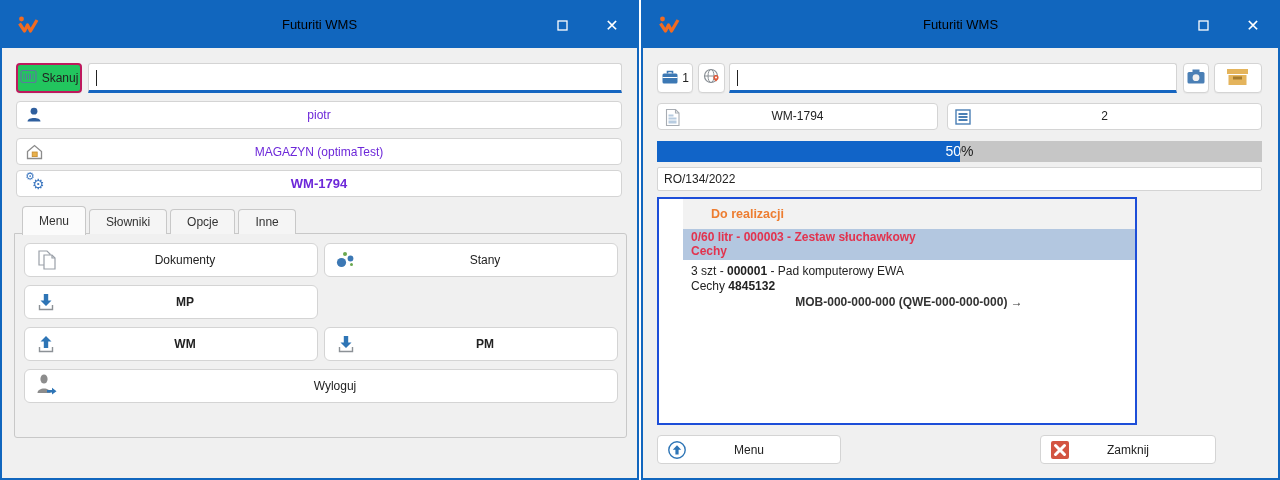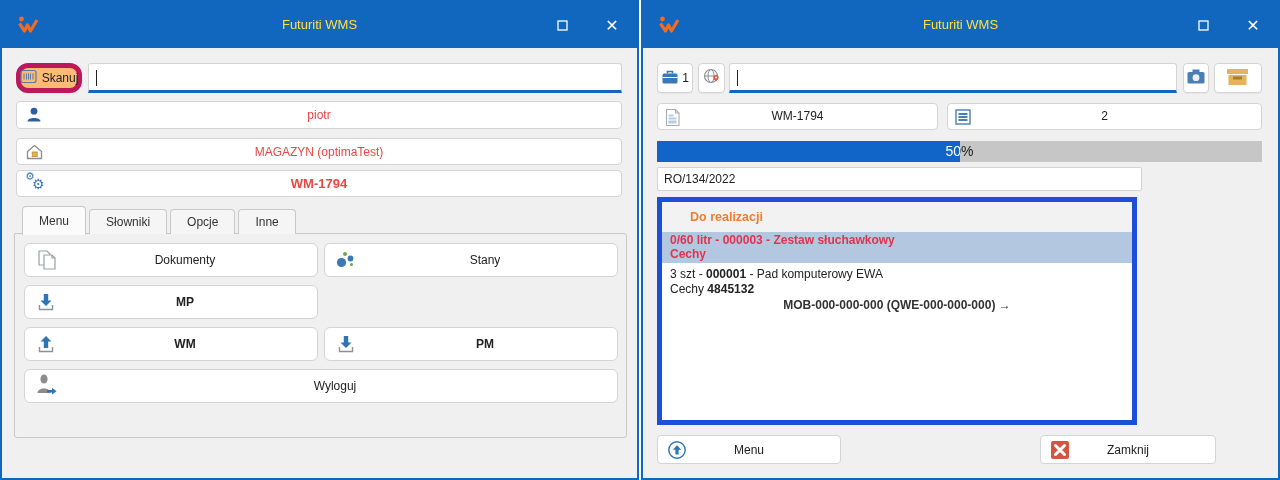--- a/index.html
+++ b/index.html
@@ -4,38 +4,38 @@
 <style>
   * { margin:0; padding:0; box-sizing:border-box; }
   body { font-family:"Liberation Sans", sans-serif; background:#fff; }
   .stage { position:relative; width:1280px; height:480px; background:#fff; overflow:hidden; }
   .window { position:absolute; top:0; height:480px; border:2px solid #1166BE; background:#F0F0F0; }
   .window.left { left:0; width:639px; }
   .window.right { left:641px; width:639px; }
 
   .titlebar { position:absolute; left:0; top:0; right:0; height:46px; background:#1166BE; }
   .logo { position:absolute; left:14px; top:13px; }
-  .win-title { position:absolute; left:0; right:0; top:0; height:46px; line-height:46px; text-align:center; color:#fde047; font-size:13px; }
+  .win-title { position:absolute; left:0; right:0; top:0; height:46px; line-height:46px; text-align:center; color:#000000; font-size:13px; }
   .tb-btn { position:absolute; top:0; width:46px; height:46px; display:flex; align-items:center; justify-content:center; color:#fff; }
   .tb-max { right:52px; }
   .tb-close { right:2px; font-size:16px; }
 
-  .btn, .field { background:#fdba74; border:5px solid #be185d; border-radius:12px; position:absolute; }
+  .btn, .field { background:#22c55e; border:2px solid #be185d; border-radius:4px; position:absolute; }
   .btn { box-shadow:0 1px 1px rgba(0,0,0,0.04); }
 
   
   .scan-btn { left:14px; top:61px; width:66px; height:30px; display:flex; align-items:center; justify-content:center; gap:5px; font-size:12px; color:#222; }
   .scan-input { position:absolute; top:61px; height:30px; background:#fff; border:1px solid #D4D4D4; border-bottom:3px solid #1565C0; border-radius:3px 3px 0 0; }
   .window.left .scan-input { left:86px; width:534px; }
   .window.right .scan-input { left:86px; width:448px; }
   .caret { position:absolute; left:7px; top:6px; width:1px; height:16px; background:#222; }
 
   .info-row { position:absolute; left:14px; width:606px; background:#fff; border:1px solid #D4D4D4; border-radius:4px; display:flex; align-items:center; }
   .info-row .icn { position:absolute; left:8px; display:flex; align-items:center; }
-  .info-row .txt { width:100%; text-align:center; font-size:12px; color:#ef4444; }
+  .info-row .txt { width:100%; text-align:center; font-size:12px; color:#6d28d9; }
   .row-user { top:99px; height:28px; }
   .row-wh { top:136px; height:27px; }
   .row-doc { top:168px; height:27px; }
   .row-doc .txt { font-weight:bold; font-size:13px; }
 
   
   .tabs { position:absolute; left:20px; top:203px; height:29px; display:flex; align-items:flex-end; gap:3px; z-index:3; }
   .tab { border:1px solid #C8C8C8; border-bottom:none; border-radius:4px 4px 0 0; background:#F5F5F5; height:25px; padding:0 16px; font-size:12px; color:#333; display:flex; align-items:center; }
   .tab.active { background:#FBFBFB; height:29px; margin-bottom:-1px; }
 
@@ -61,23 +61,23 @@
   .vf-count { left:304px; width:315px; }
   .val-field .icn { position:absolute; left:6px; top:4px; }
   .val-field .txt { display:block; width:100%; line-height:25px; text-align:center; font-size:12px; color:#222; }
 
   .progress { position:absolute; left:14px; top:139px; width:605px; height:21px; background:#C6C6C6; }
   .progress-label { position:absolute; left:0; top:0; width:605px; height:21px; line-height:21px; text-align:center; font-size:14px; color:#1A1A1A; }
   .progress-clip { position:absolute; left:0; top:0; bottom:0; overflow:hidden; }
   .progress-fill { position:absolute; left:0; top:0; width:605px; height:21px; background:#1164C8; }
   .progress-clip .progress-label { color:#fff; z-index:2; }
 
-  .order-field { position:absolute; left:14px; top:165px; width:485px; height:24px; background:#fff; border:1px solid #D4D4D4; border-radius:2px; font-size:12px; color:#222; line-height:22px; padding-left:6px; }
-
-  .list { position:absolute; left:14px; top:195px; width:480px; height:228px; background:#fff; border:5px solid #1d4ed8; overflow:hidden; }
+  .order-field { position:absolute; left:14px; top:165px; width:605px; height:24px; background:#fff; border:1px solid #D4D4D4; border-radius:2px; font-size:12px; color:#222; line-height:22px; padding-left:6px; }
+
+  .list { position:absolute; left:14px; top:195px; width:480px; height:228px; background:#fff; border:2px solid #1d4ed8; overflow:hidden;padding-left:24px; }
   .list-header { height:30px; background:#F2F2F2; display:flex; align-items:center; padding-left:28px; color:#ED7D31; font-weight:bold; font-size:12.5px; }
   .list-selected { height:31px; background:#B3C7E0; padding:2px 8px; color:#E2334E; font-weight:bold; font-size:12px; line-height:13.5px; }
   .list-done-item { padding:4px 8px 0 8px; font-size:12px; color:#222; line-height:15px; }
   .list-done-item b { font-weight:bold;margin-top:25px; }
   .loc-line { text-align:center; font-weight:bold; color:#333; margin-top:1px; }
 
   .bot-btn { position:absolute; top:433px; height:29px; background:#fff; border:1px solid #D4D4D4; border-radius:4px; display:flex; align-items:center; }
   .bot-btn .icn { position:absolute; left:9px; display:flex; align-items:center; }
   .bot-btn .lbl { width:100%; text-align:center; font-size:12px; color:#222; }
   .bb-menu { left:14px; width:184px; }

